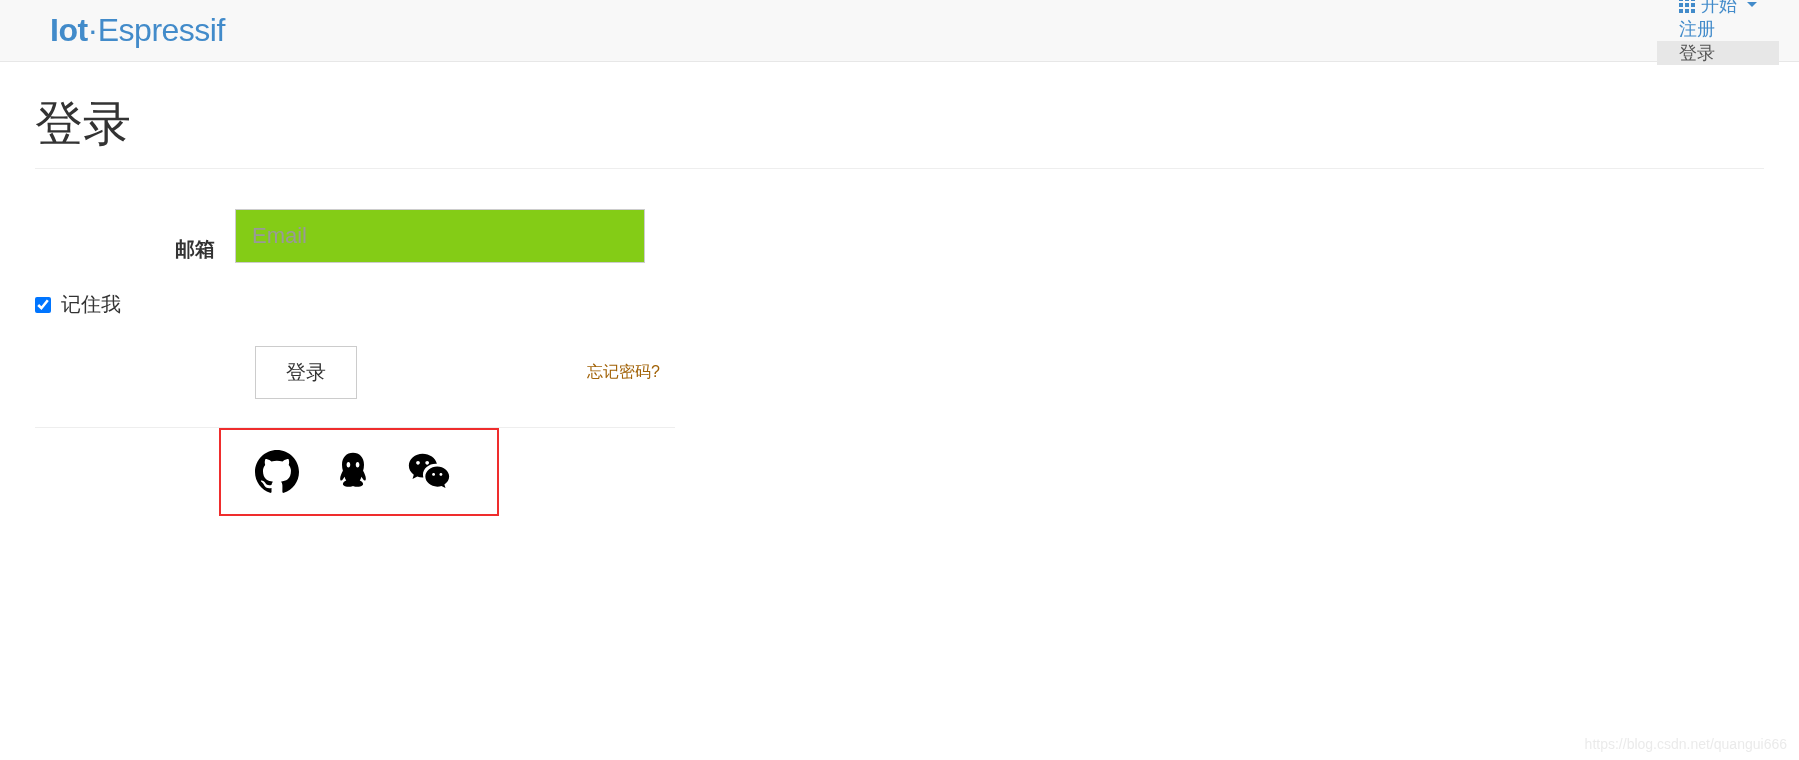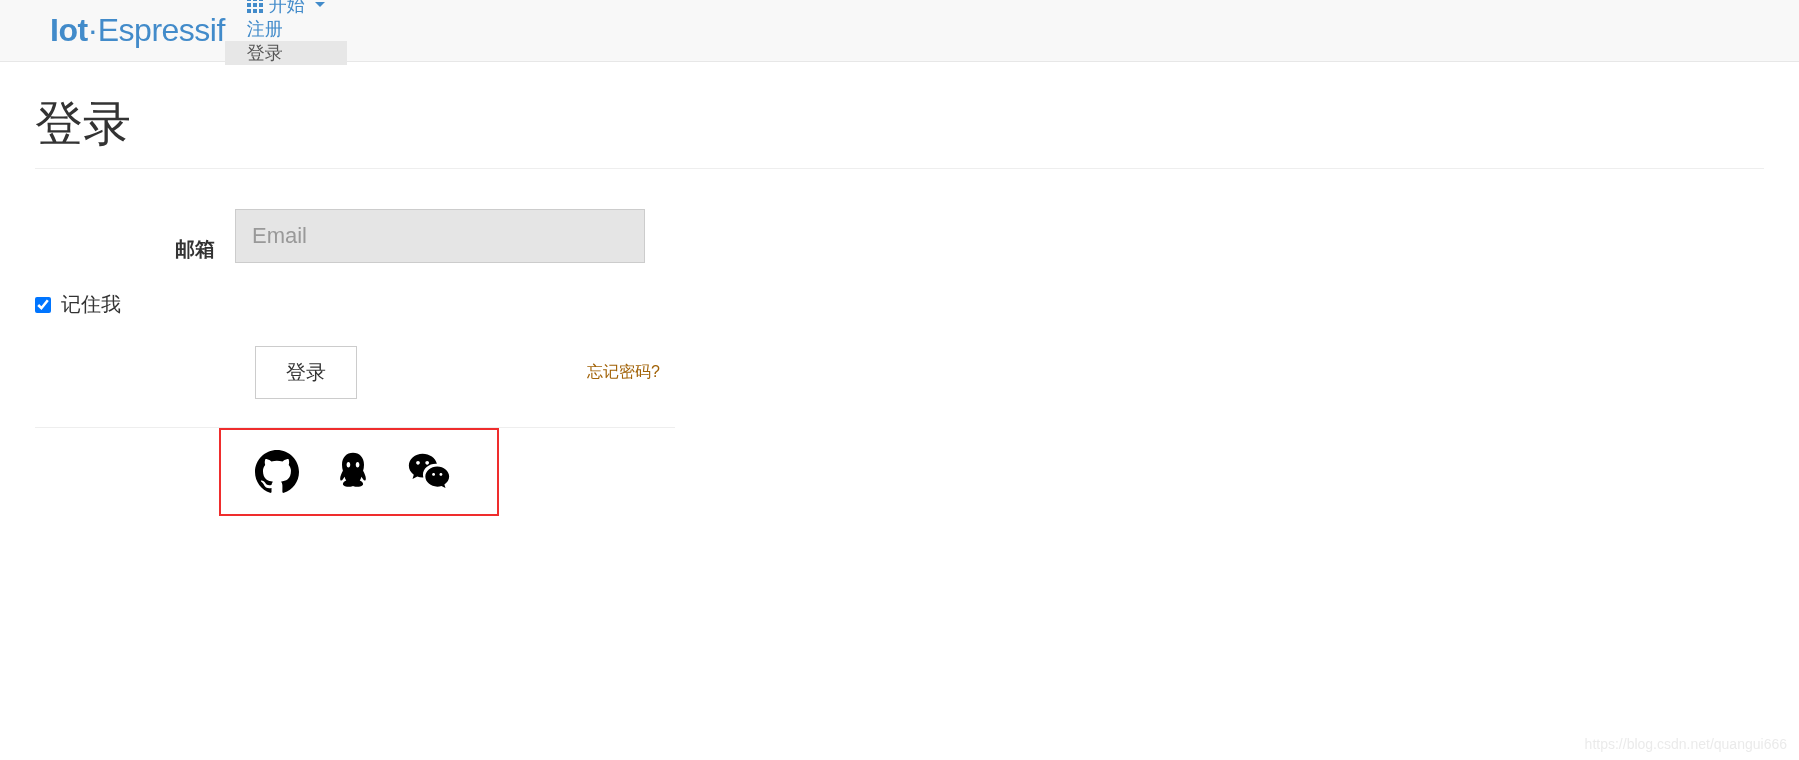--- a/index.html
+++ b/index.html
@@ -16,20 +16,21 @@
       overflow: hidden;
       position: relative;
     }
     .navbar {
       background: #f8f8f8;
       border-bottom: 1px solid #e7e7e7;
       height: 62px;
       display: flex;
       align-items: center;
       padding: 0 20px 0 50px;
+      justify-content: space-between;
     }
     .brand {
       color: #428bca;
       font-size: 32px;
       font-weight: 400;
       letter-spacing: -0.5px;
     }
     .brand strong {
       font-weight: 700;
     }
@@ -104,21 +105,21 @@
       color: #333;
       margin-top: 27px;
     }
     .form-input {
       width: 410px;
       height: 54px;
       border: 1px solid #ccc;
       padding: 0 16px;
       font-size: 22px;
       color: #555;
-      background: #e5e5e5;
+      background: #84cc16;
     }
     .form-input::placeholder {
       color: #999;
     }
     .form-check-row {
       display: flex;
       align-items: center;
       margin-bottom: 28px;
       gap: 10px;
     }

